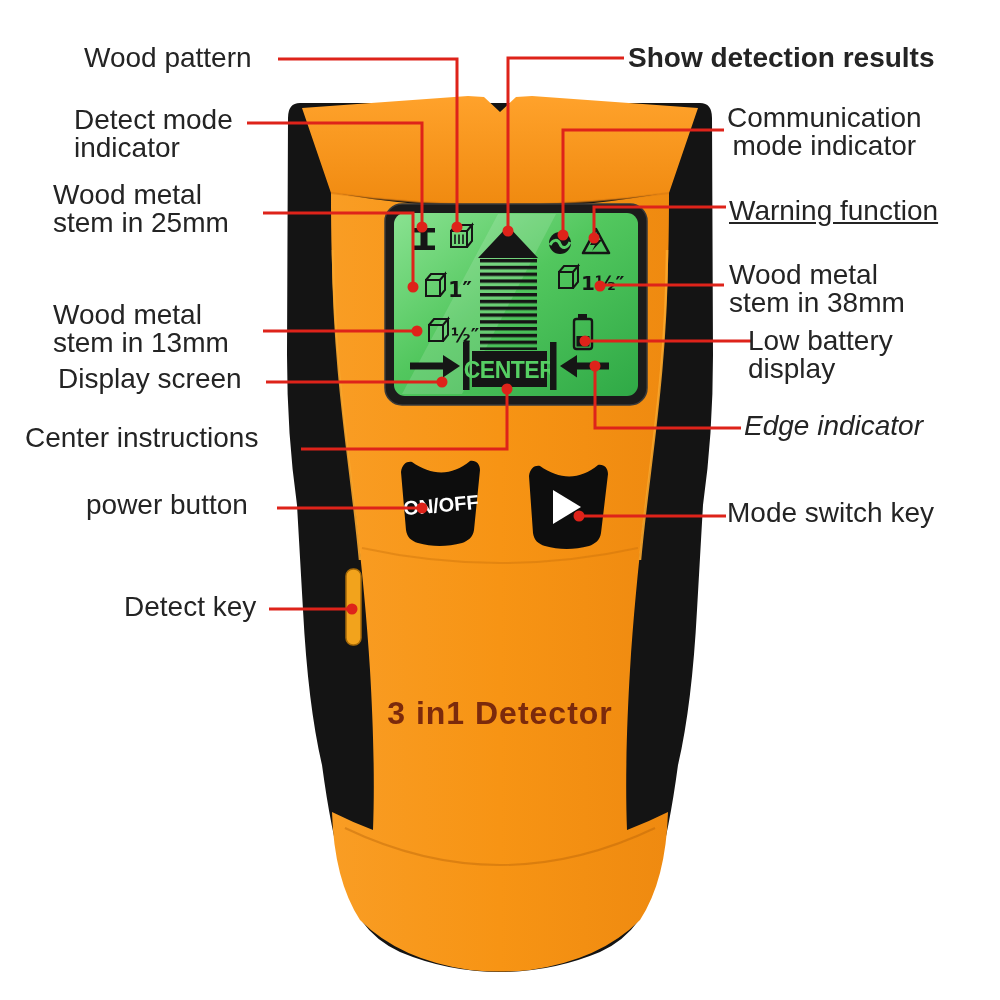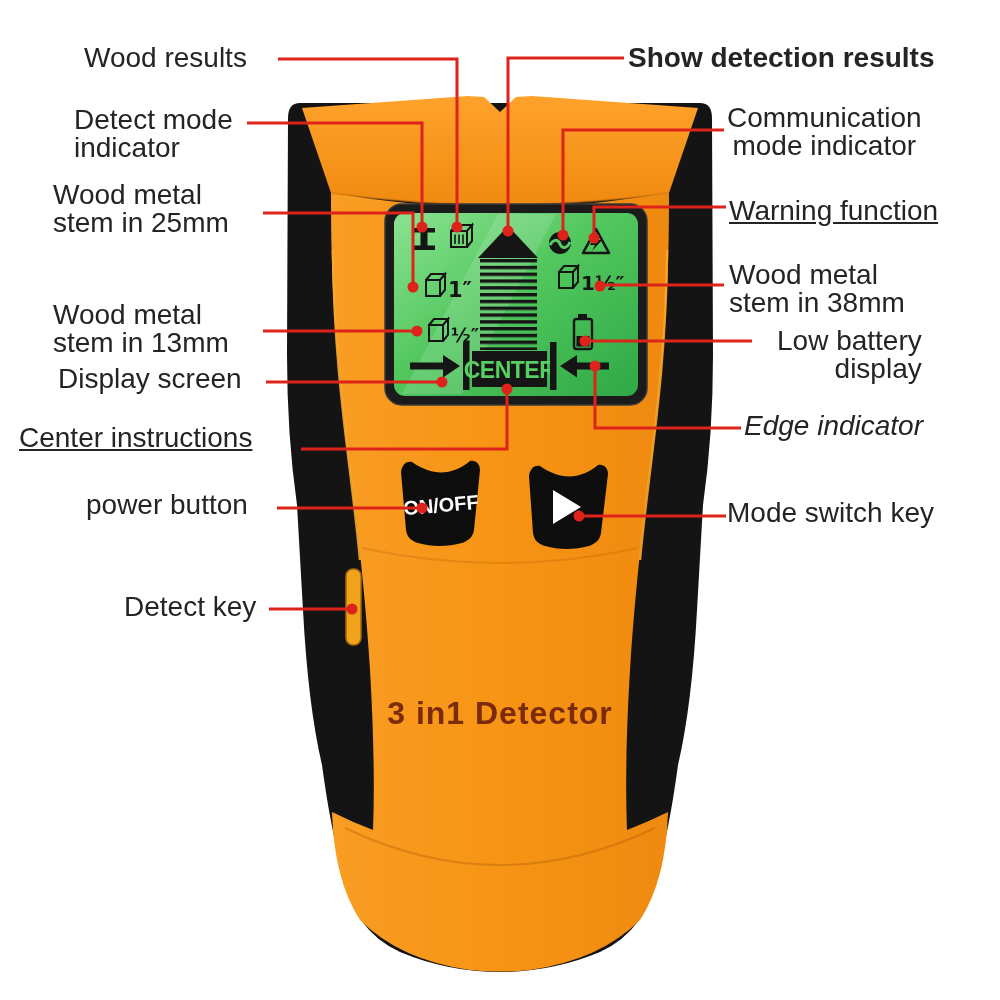--- a/index.html
+++ b/index.html
@@ -174,34 +174,34 @@
     <path class="callout" d="M752,341 H589"></path>
     <circle class="callout-dot" cx="585" cy="341" r="5.5"></circle>
     <path class="callout" d="M741,428 H595 V370"></path>
     <circle class="callout-dot" cx="595" cy="366" r="5.5"></circle>
     <path class="callout" d="M726,516 H583"></path>
     <circle class="callout-dot" cx="579" cy="516" r="5.5"></circle>
   </g>
 </svg>
 
 <div>
-  <div class="label" style="left:84px;top:44px;">Wood results</div>
+  <div class="label" style="left:84px;top:44px;">Wood pattern</div>
   <div class="label" style="left:74px;top:106px;">Detect mode
 indicator</div>
   <div class="label" style="left:53px;top:181px;">Wood metal
 stem in 25mm</div>
   <div class="label" style="left:53px;top:301px;">Wood metal
 stem in 13mm</div>
   <div class="label" style="left:34px;top:365px;margin-left:24px;">Display screen</div>
-  <div class="label" style="left:19px;top:424px;text-decoration:underline;">Center instructions</div>
+  <div class="label" style="left:25px;top:424px;">Center instructions</div>
   <div class="label" style="left:86px;top:491px;">power button</div>
   <div class="label" style="left:124px;top:593px;">Detect key</div>
   <div class="label" style="left:628px;top:44px;font-weight:bold;">Show detection results</div>
   <div class="label" style="left:727px;top:104px;text-align:center;">Communication
 mode indicator</div>
   <div class="label" style="left:729px;top:197px;text-decoration:underline;">Warning function</div>
   <div class="label" style="left:729px;top:261px;">Wood metal
 stem in 38mm</div>
-  <div class="label" style="left:777px;top:327px;text-align:right;">Low battery
+  <div class="label" style="left:748px;top:327px;">Low battery
 display</div>
   <div class="label" style="left:744px;top:412px;font-style:italic;">Edge indicator</div>
   <div class="label" style="left:727px;top:499px;">Mode switch key</div>
 </div>
 
 </body></html>

